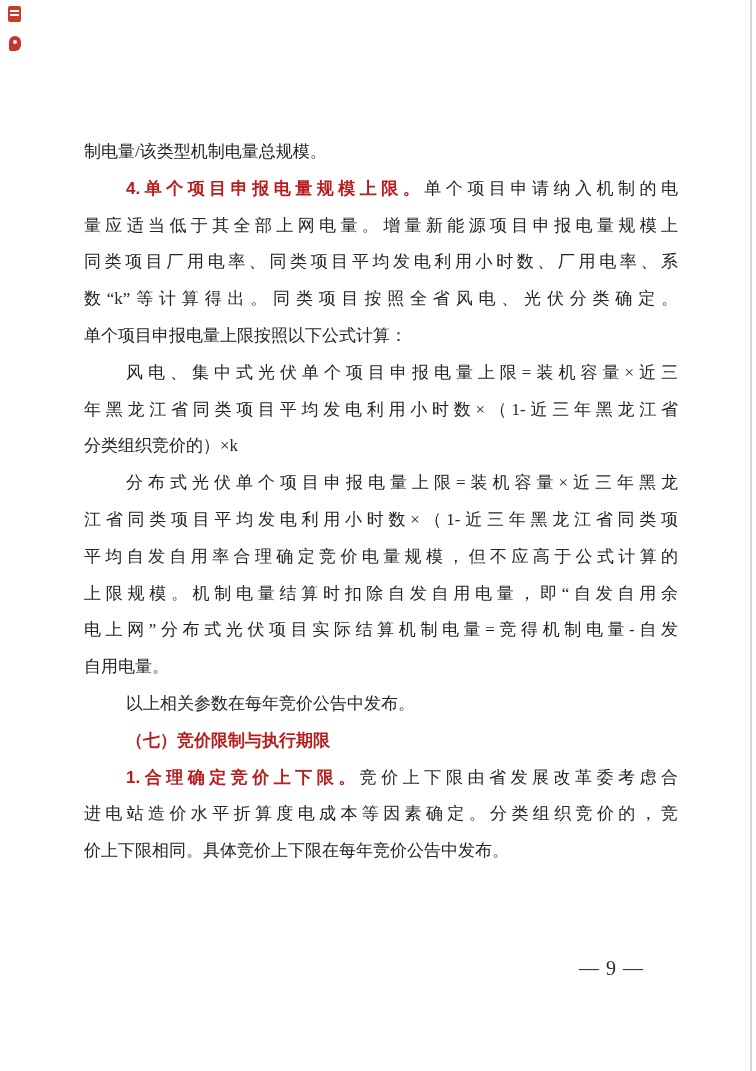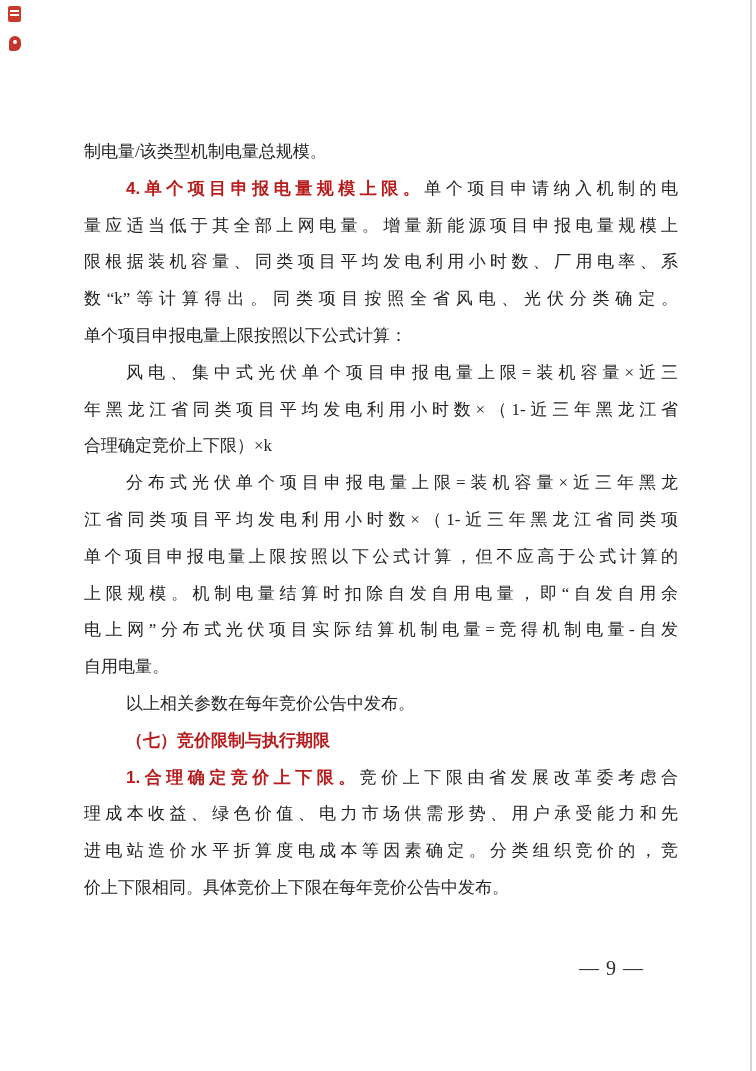--- a/index.html
+++ b/index.html
@@ -105,36 +105,35 @@
 
 <div class="page">
 
   <span class="mark mark-note"></span>
   <span class="mark mark-pin"></span>
 
   <div class="content">
       <div class="line"><span>制电量/该类型机制电量总规模。</span></div>
       <div class="line ind fill"><span class="hd">4.单个项目申报电量规模上限。</span><span>单个项目申请纳入机制的电</span></div>
       <div class="line fill"><span>量应适当低于其全部上网电量。增量新能源项目申报电量规模上</span></div>
-      <div class="line fill"><span>限根据装机容量、同类项目平均发电利用小时数、厂用电率、系</span></div>
+      <div class="line fill"><span>同类项目厂用电率、同类项目平均发电利用小时数、厂用电率、系</span></div>
       <div class="line fill"><span>数“k”等计算得出。同类项目按照全省风电、光伏分类确定。</span></div>
       <div class="line"><span>单个项目申报电量上限按照以下公式计算：</span></div>
       <div class="line ind fill"><span>风电、集中式光伏单个项目申报电量上限=装机容量×近三</span></div>
       <div class="line fill"><span>年黑龙江省同类项目平均发电利用小时数×（1-近三年黑龙江省</span></div>
-      <div class="line"><span>合理确定竞价上下限）×k</span></div>
+      <div class="line"><span>分类组织竞价的）×k</span></div>
       <div class="line ind fill"><span>分布式光伏单个项目申报电量上限=装机容量×近三年黑龙</span></div>
       <div class="line fill"><span>江省同类项目平均发电利用小时数×（1-近三年黑龙江省同类项</span></div>
-      <div class="line fill"><span>单个项目申报电量上限按照以下公式计算，但不应高于公式计算的</span></div>
+      <div class="line fill"><span>平均自发自用率合理确定竞价电量规模，但不应高于公式计算的</span></div>
       <div class="line fill"><span>上限规模。机制电量结算时扣除自发自用电量，即“自发自用余</span></div>
       <div class="line fill"><span>电上网”分布式光伏项目实际结算机制电量=竞得机制电量-自发</span></div>
       <div class="line"><span>自用电量。</span></div>
       <div class="line ind"><span>以上相关参数在每年竞价公告中发布。</span></div>
       <div class="line ind"><span class="hd">（七）竞价限制与执行期限</span></div>
       <div class="line ind fill"><span class="hd">1.合理确定竞价上下限。</span><span>竞价上下限由省发展改革委考虑合</span></div>
-      <div class="line fill"><span>理成本收益、绿色价值、电力市场供需形势、用户承受能力和先</span></div>
       <div class="line fill"><span>进电站造价水平折算度电成本等因素确定。分类组织竞价的，竞</span></div>
       <div class="line"><span>价上下限相同。具体竞价上下限在每年竞价公告中发布。</span></div>
     </div>
 
   <div class="footer">— 9 —</div>
 
   <div class="edge-line"></div>
 </div>
 
 </body></html>

